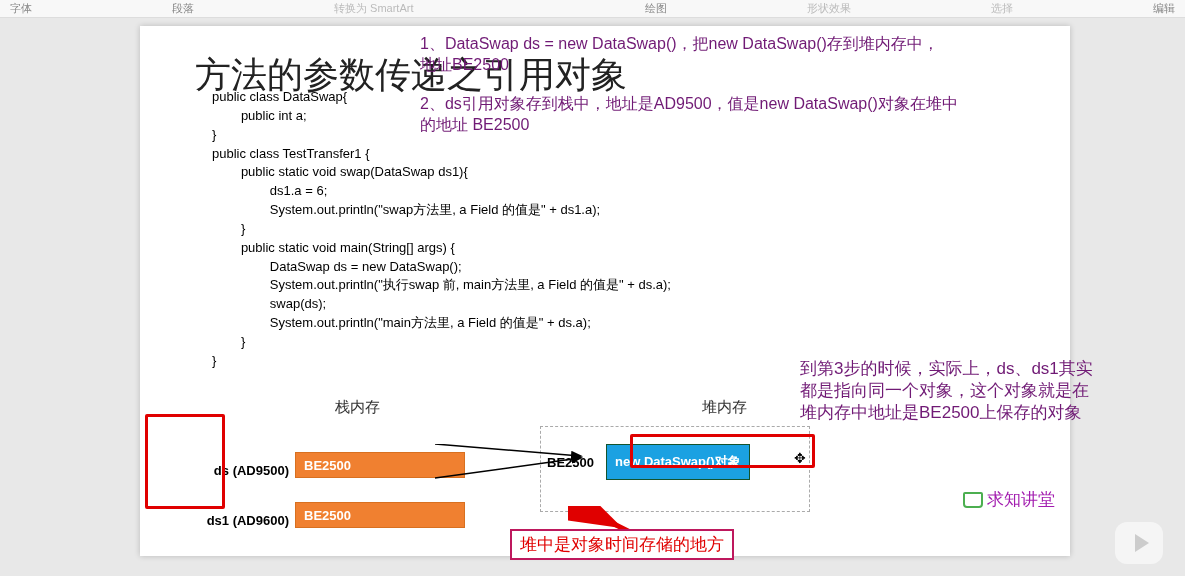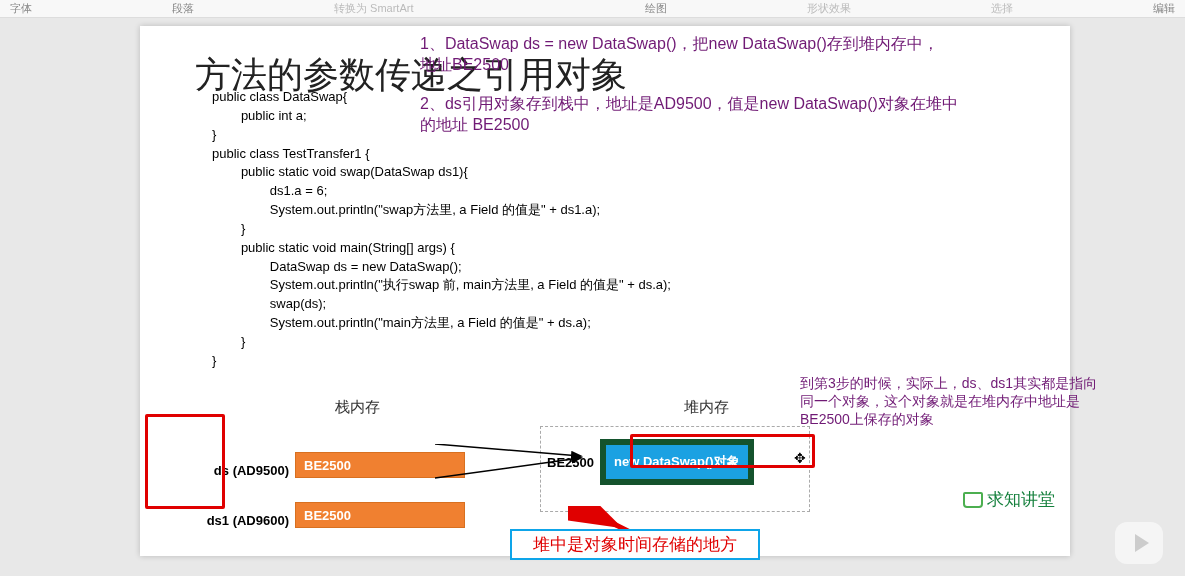--- a/index.html
+++ b/index.html
@@ -58,39 +58,39 @@
   .note {
     color: #701a75;
     font-size: 16px;
     line-height: 1.3;
     position: absolute;
   }
   .note1 { left: 280px; top: 8px; width: 520px; }
   .note2 { left: 280px; top: 68px; width: 550px; }
   .note3 { left: 350px; top: 130px; width: 470px; }
   .note-left { left: -120px; top: 257px; width: 330px; font-size: 17px; }
-  .note-right { left: 660px; top: 348px; width: 300px; font-size: 14px; }
+  .note-right { left: 660px; top: 332px; width: 300px; font-size: 17px; }
   .caption {
     position: absolute;
     bottom: -4px; left: 370px;
-    border: 2px solid #0ea5e9;
+    border: 2px solid #be185d;
     color: #e00000;
     font-size: 17px;
-    padding: 2px 21px;
+    padding: 2px 8px;
     background: #fff;
   }
   
   .mem-label {
     position: absolute;
     font-size: 15px;
     color: #333;
     text-align: right;
   }
   .stack-col { left: 195px; top: 372px; }
-  .heap-col { left: 544px; top: 372px; }
+  .heap-col { left: 562px; top: 372px; }
   .stack-rows {
     position: absolute;
     left: 45px; top: 402px;
     width: 280px;
   }
   .row { display: flex; align-items: flex-end; height: 28px; margin-bottom: 4px; font-size: 13px; margin-top: 22px; }
   .row .lbl { width: 110px; text-align: right; padding-right: 6px; font-weight: bold; }
   .row .val {
     flex: 1;
     background: #f08030;
@@ -114,21 +114,22 @@
     display: flex; align-items: center;
     font-size: 13px; height: 26px;
     gap: 6px;
   }
   .heap-addr { font-weight: bold; }
   .heap-val {
     background: #1ba1e2;
     color: #fff;
     padding: 8px 8px;
     font-weight: bold;
-    border: 6px solid #14532d;
+    border: 1px solid #14532d;
+    margin-left: 6px;
   }
   .redbox {
     position: absolute;
     border: 3px solid #e00000;
     border-radius: 2px;
   }
   .redbox1 { left: 5px; top: 388px; width: 80px; height: 95px; }
   .redbox2 { left: 490px; top: 408px; width: 185px; height: 34px; }
   .arrow-left {
     position: absolute;
@@ -139,21 +140,21 @@
     position: absolute;
     left: 428px; top: 480px;
   }
   .svg-arrow-stack {
     position: absolute;
     left: 295px; top: 418px;
   }
   .brand {
     position: absolute;
     right: 15px; bottom: 45px;
-    color: #15803d;
+    color: #a21caf;
     font-size: 17px;
     display: flex;
     align-items: center;
     gap: 4px;
   }
   .brand .book {
     width: 20px; height: 16px;
     border: 2px solid #4caf50;
     border-radius: 2px 2px 4px 4px;
     position: relative;

